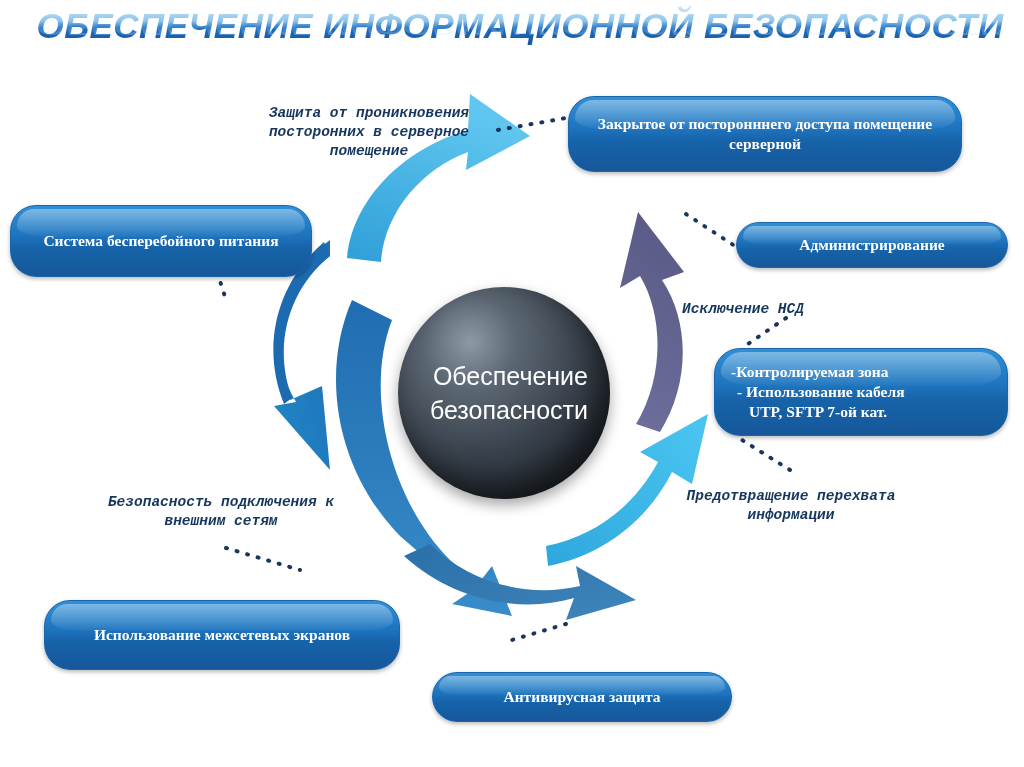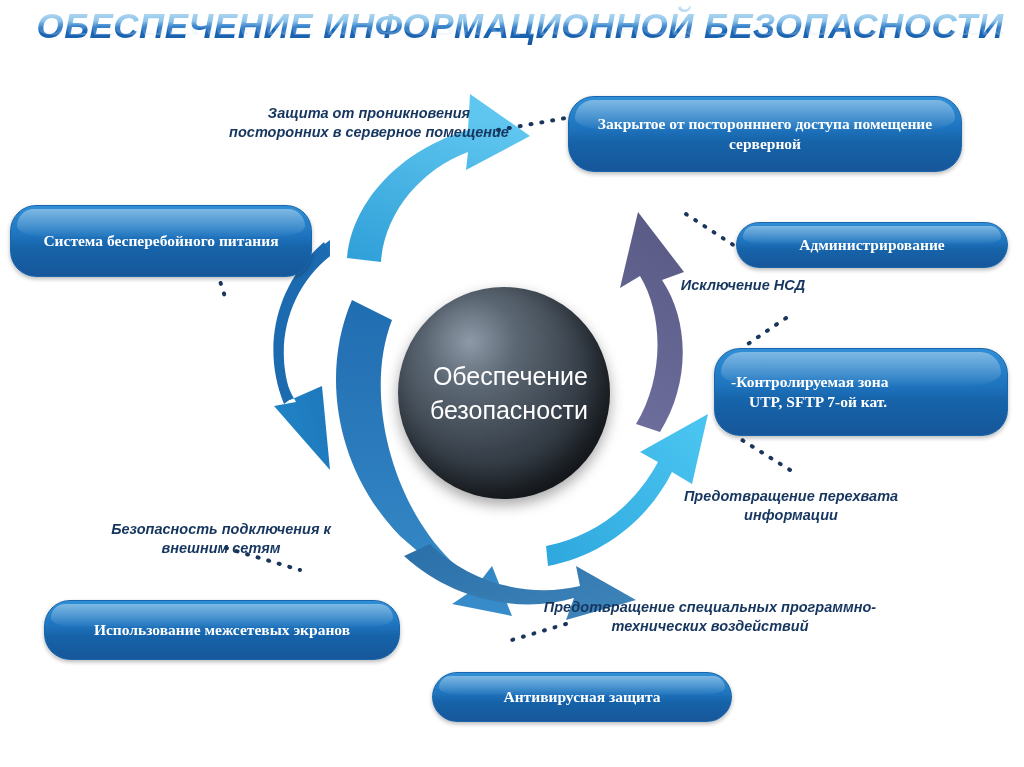--- a/index.html
+++ b/index.html
@@ -87,21 +87,21 @@
     top: 3px;
     height: 40%;
     border-radius: 22px 22px 40px 40px / 22px 22px 14px 14px;
     background: linear-gradient(rgba(255,255,255,0.38), rgba(255,255,255,0.02));
     pointer-events: none;
   }
 
   
   .caption {
     position: absolute;
-    font-family: Liberation Sans, sans-serif;
+    font-family: Liberation Mono, monospace;
     font-weight: bold;
     font-style: italic;
     font-size: 14.5px;
     line-height: 19px;
     color: #16365f;
     text-align: center;
   }
 
   
   .sphere {
@@ -221,46 +221,44 @@
     <span>Система бесперебойного питания</span>
   </div>
 
   <div class="pill" style="left:736px; top:222px; width:272px; height:46px;">
     <span>Администрирование</span>
   </div>
 
   <div class="pill" style="left:714px; top:348px; width:294px; height:88px; justify-content:flex-start; text-align:left;">
     <span style="display:block; width:100%;">
       <span style="display:block">-Контролируемая зона</span>
+      <span style="display:block; padding-left:6px;">- Использование кабеля</span>
       <span style="display:block; padding-left:18px;">UTP, SFTP 7-ой кат.</span>
     </span>
   </div>
 
-  <div class="pill" style="left:44px; top:600px; width:356px; height:60px;text-align:right;">
+  <div class="pill" style="left:44px; top:600px; width:356px; height:70px;text-align:right;">
     <span>Использование межсетевых экранов</span>
   </div>
 
   <div class="pill" style="left:432px; top:672px; width:300px; height:50px;">
     <span>Антивирусная защита</span>
   </div>
 
   <div class="caption" style="left:226px; top:104px; width:286px;">
     <span>Защита от проникновения посторонних в серверное помещение</span>
   </div>
 
 
-  <div class="caption" style="left:648px; top:276px; width:190px;">
+  <div class="caption" style="left:648px; top:300px; width:190px;">
     <span>Исключение НСД</span>
   </div>
 
-  <div class="caption" style="left:92px; top:520px; width:258px;">
+  <div class="caption" style="left:92px; top:493px; width:258px;">
     <span>Безопасность подключения к внешним сетям</span>
   </div>
 
   <div class="caption" style="left:666px; top:487px; width:250px;">
     <span>Предотвращение перехвата информации</span>
   </div>
 
-  <div class="caption" style="left:504px; top:598px; width:412px;">
-    <span>Предотвращение специальных программно-технических воздействий</span>
-  </div>
 
 </div>
 
 </body></html>

